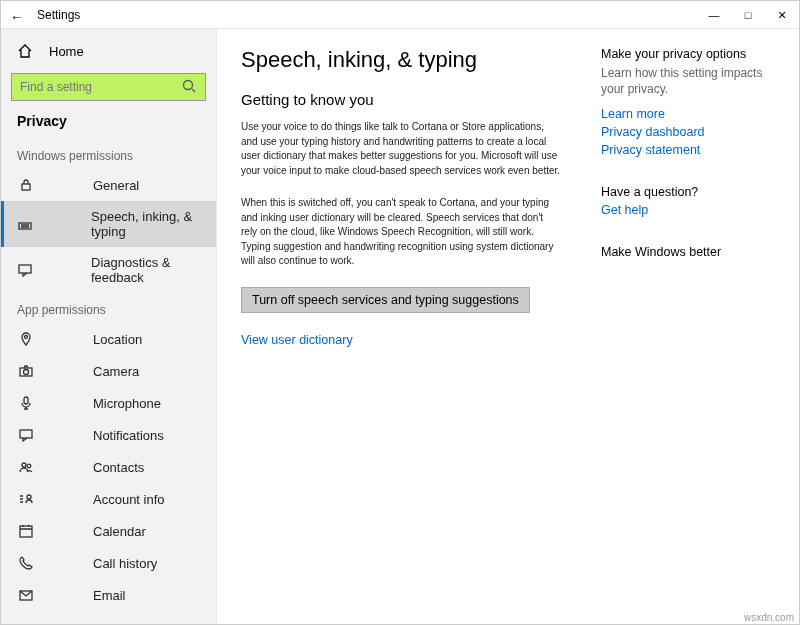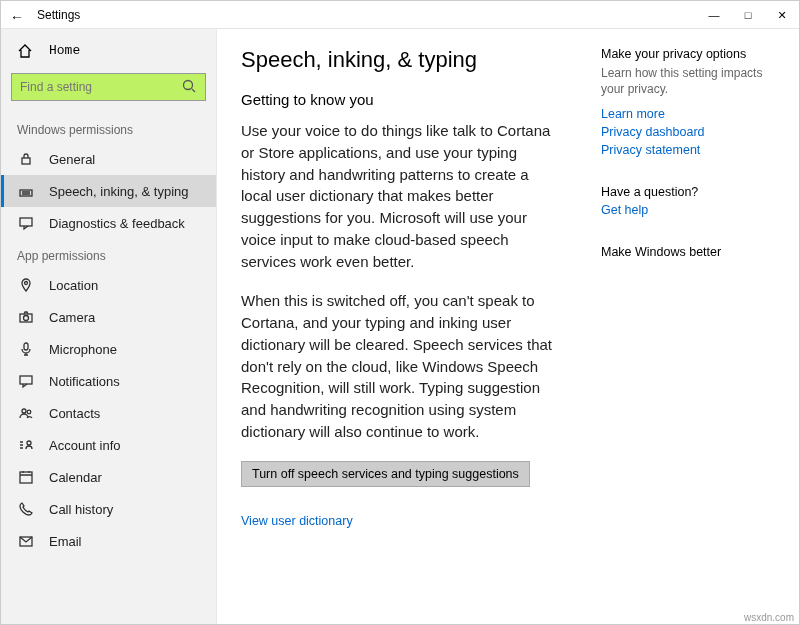--- a/index.html
+++ b/index.html
@@ -4,36 +4,36 @@
 <style>
 * { box-sizing: border-box; margin: 0; padding: 0; }
 body { font-family: "Segoe UI", Arial, sans-serif; font-size: 13px; color: #000; background: #fff; width: 800px; height: 625px; overflow: hidden; }
 .window { display: flex; flex-direction: column; height: 100%; border: 1px solid #ccc; }
 .titlebar { height: 28px; display: flex; align-items: center; background: #fff; border-bottom: 1px solid #e5e5e5; }
 .titlebar .back { width: 32px; text-align: center; font-size: 14px; cursor: pointer; }
 .titlebar .title { flex: 1; font-size: 12px; padding-left: 4px; }
 .titlebar .wbtn { width: 34px; height: 28px; text-align: center; line-height: 28px; font-size: 11px; cursor: pointer; }
 .body { flex: 1; display: flex; overflow: hidden; }
 .sidebar { width: 216px; background: #f2f2f2; border-right: 1px solid #e8e8e8; padding: 8px 0; overflow-y: auto; }
-.home { display: flex; padding: 6px 16px; margin-bottom: 8px; cursor: pointer; font-family: Liberation Mono, monospace; }
+.home { display: flex; align-items: center; padding: 6px 16px; margin-bottom: 8px; cursor: pointer; }
 .home .ico { width: 18px; margin-right: 14px; display:flex; }
 .search { margin: 0 10px 12px 10px; display: flex; align-items: center; border: 1px solid #999; background: #bef264; height: 28px; padding: 0 8px; }
 .search input { flex: 1; border: none; outline: none; background: transparent; font-size: 12px; color: #666; }
 .search .sico { font-size: 12px; color: #555; }
 .privacy-title { font-size: 14px; font-weight: 600; padding: 0 16px 10px 16px; }
 .group { font-size: 12px; color: #666; padding: 10px 16px 6px 16px; }
-.item { display: flex; align-items: center; padding: 8px 16px; cursor: pointer; font-size: 13px; color: #222; }
+.item { display: flex; align-items: center; padding: 8px 16px; cursor: pointer; font-size: 13px; color: #222; gap: 44px; }
 .item .ico { width: 18px; margin-right: 14px; display:flex; justify-content:center; color:#333; }
 .item.sel { background: #d8d8d8; border-left: 3px solid #0078d7; padding-left: 13px; }
 .content { flex: 1; display: flex; padding: 18px 24px; overflow-y: auto; }
 .main { flex: 1; max-width: 320px; margin-right: 40px; }
 .main h1 { font-size: 22px; font-weight: 400; margin-bottom: 18px; }
 .main h2 { font-size: 15px; font-weight: 400; margin-bottom: 12px; }
-.main p { font-size: 15px; line-height: 1.45; margin-bottom: 18px; color: #222; }
-.btn { display: inline-block; background: #ccc; border: 1px solid #aaa; padding: 5px 10px; font-size: 12.5px; cursor: pointer; margin-bottom: 27px; }
+.main p { font-size: 10px; line-height: 1.45; margin-bottom: 18px; color: #222; }
+.btn { display: inline-block; background: #ccc; border: 1px solid #aaa; padding: 5px 10px; font-size: 12.5px; cursor: pointer; margin-bottom: 20px; }
 .link { color: #0066cc; font-size: 12.5px; cursor: pointer; display: block; margin-bottom: 4px; }
 .right { width: 170px; font-size: 12.5px; }
 .right .sect { margin-bottom: 28px; }
 .right .sect .h { color: #000; margin-bottom: 4px; }
 .right .sect .sub { color: #666; font-size: 12px; margin-bottom: 10px; line-height:1.35; }
 svg { width: 16px; height: 16px; stroke: currentColor; fill: none; stroke-width: 1.3; }
 </style>
 </head>
 <body>
 
@@ -55,20 +55,21 @@
           </span>
         <span>Home</span>
       </div>
       <div class="search">
         <input placeholder="Find a setting" style="">
         <span class="sico"><svg viewBox="0 0 16 16">
               <circle cx="7" cy="7" r="4.5"></circle>
               <path d="M11 11 L14 14"></path>
             </svg></span>
       </div>
+      <div class="privacy-title">Privacy</div>
       <div class="group">Windows permissions</div>
 
       <div class="item">
         <span class="ico">
             <svg viewBox="0 0 16 16">
               <rect x="4" y="7" width="8" height="6"></rect>
               <path d="M6 7 V5 a2 2 0 0 1 4 0 V7"></path>
             </svg>
           </span>
         <span>General</span>

